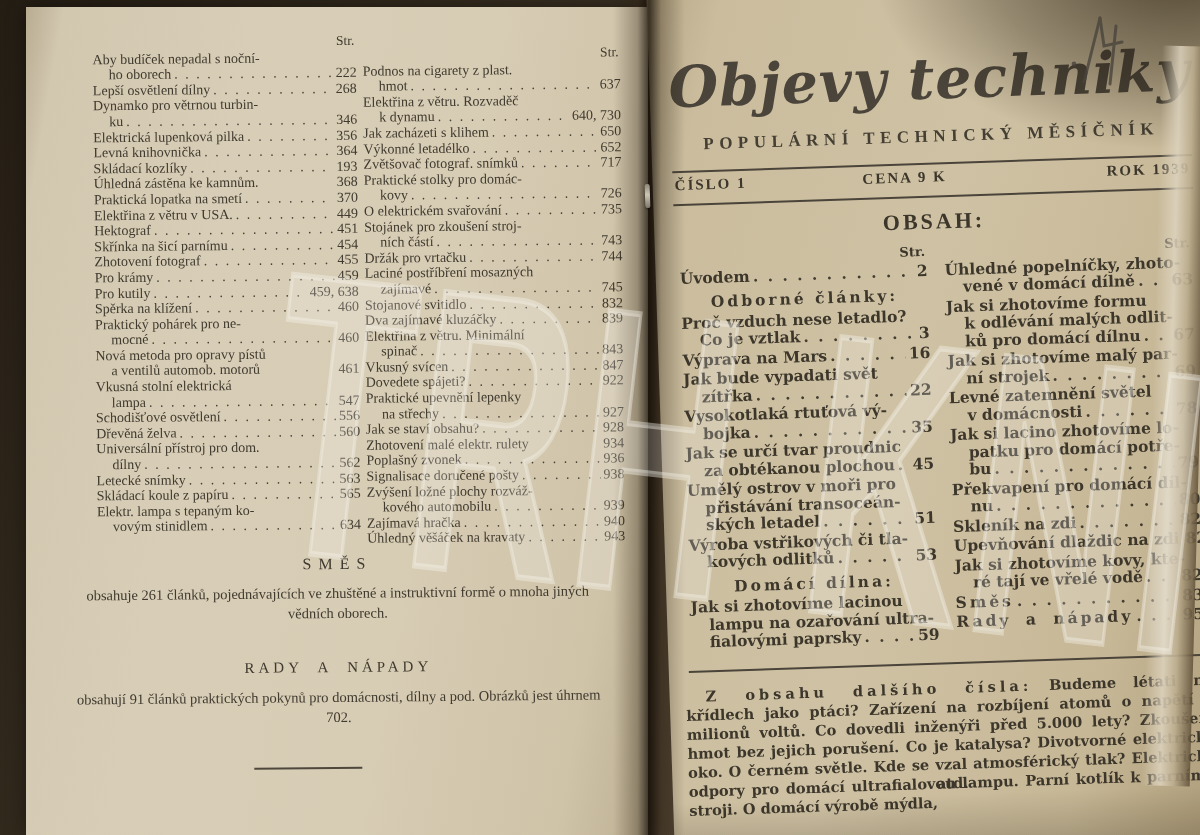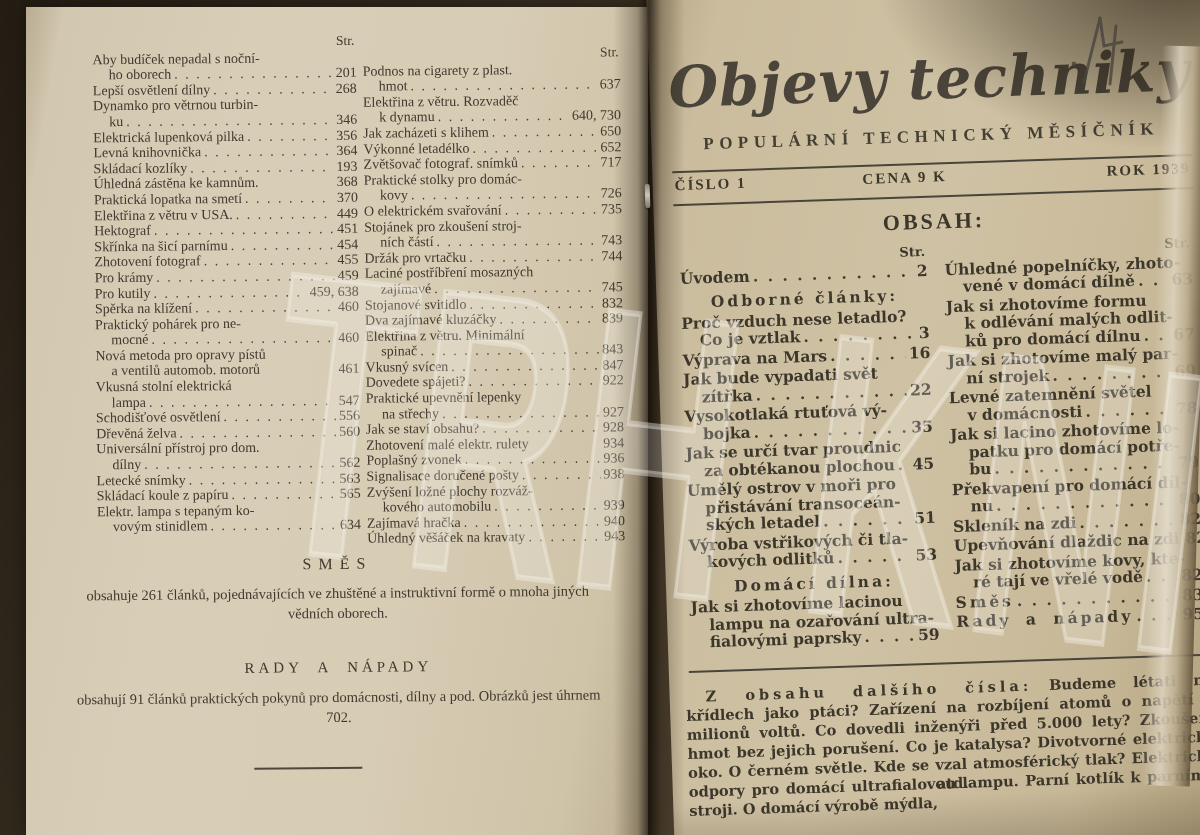--- a/index.html
+++ b/index.html
@@ -98,21 +98,21 @@
       <div class="pl-col pl-col1">
         <div class="str-label">Str.</div>
         <div>
             <div class="entry">
               <div class="ln">
                 <span class="t">Aby budíček nepadal s noční-</span>
               </div>
               <div class="ln ind">
                 <span class="t">ho oborech</span>
                 <span class="dots">. . . . . . . . . . . . . . . . . . . .</span>
-                <span class="n">201</span>
+                <span class="n">222</span>
               </div>
             </div>
             <div class="entry">
               <div class="ln">
                 <span class="t">Lepší osvětlení dílny</span>
                 <span class="dots">. . . . . . . . . . . . . . . . . . . .</span>
                 <span class="n">268</span>
               </div>
             </div>
             <div class="entry">

